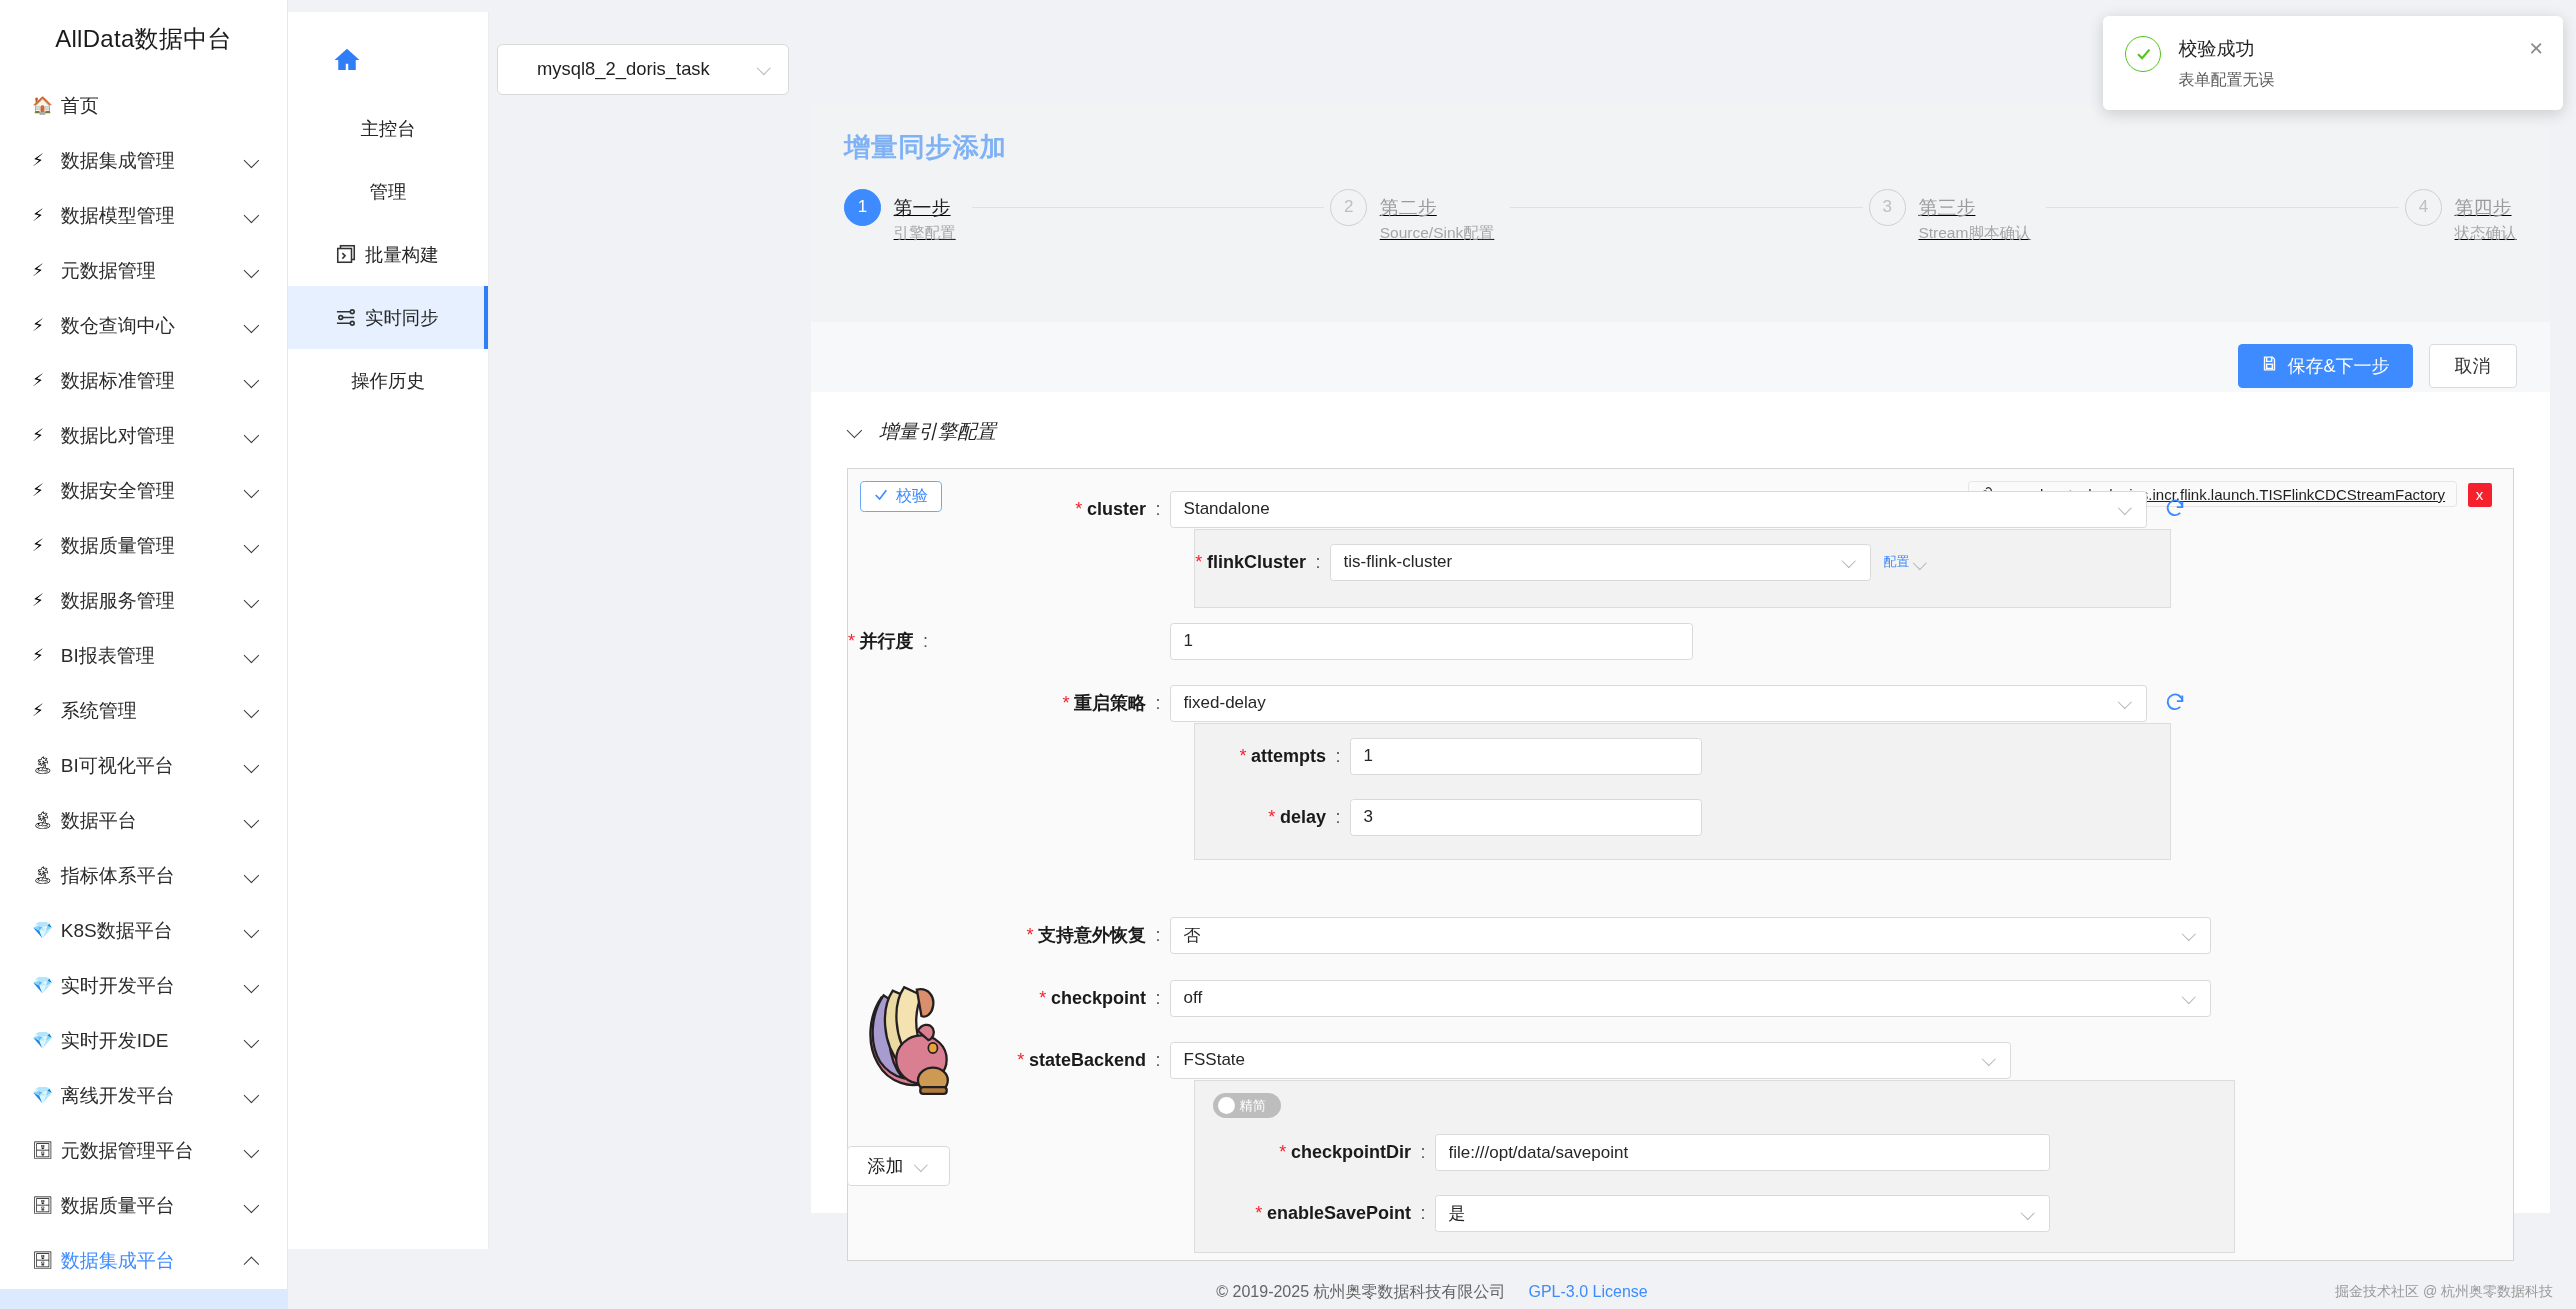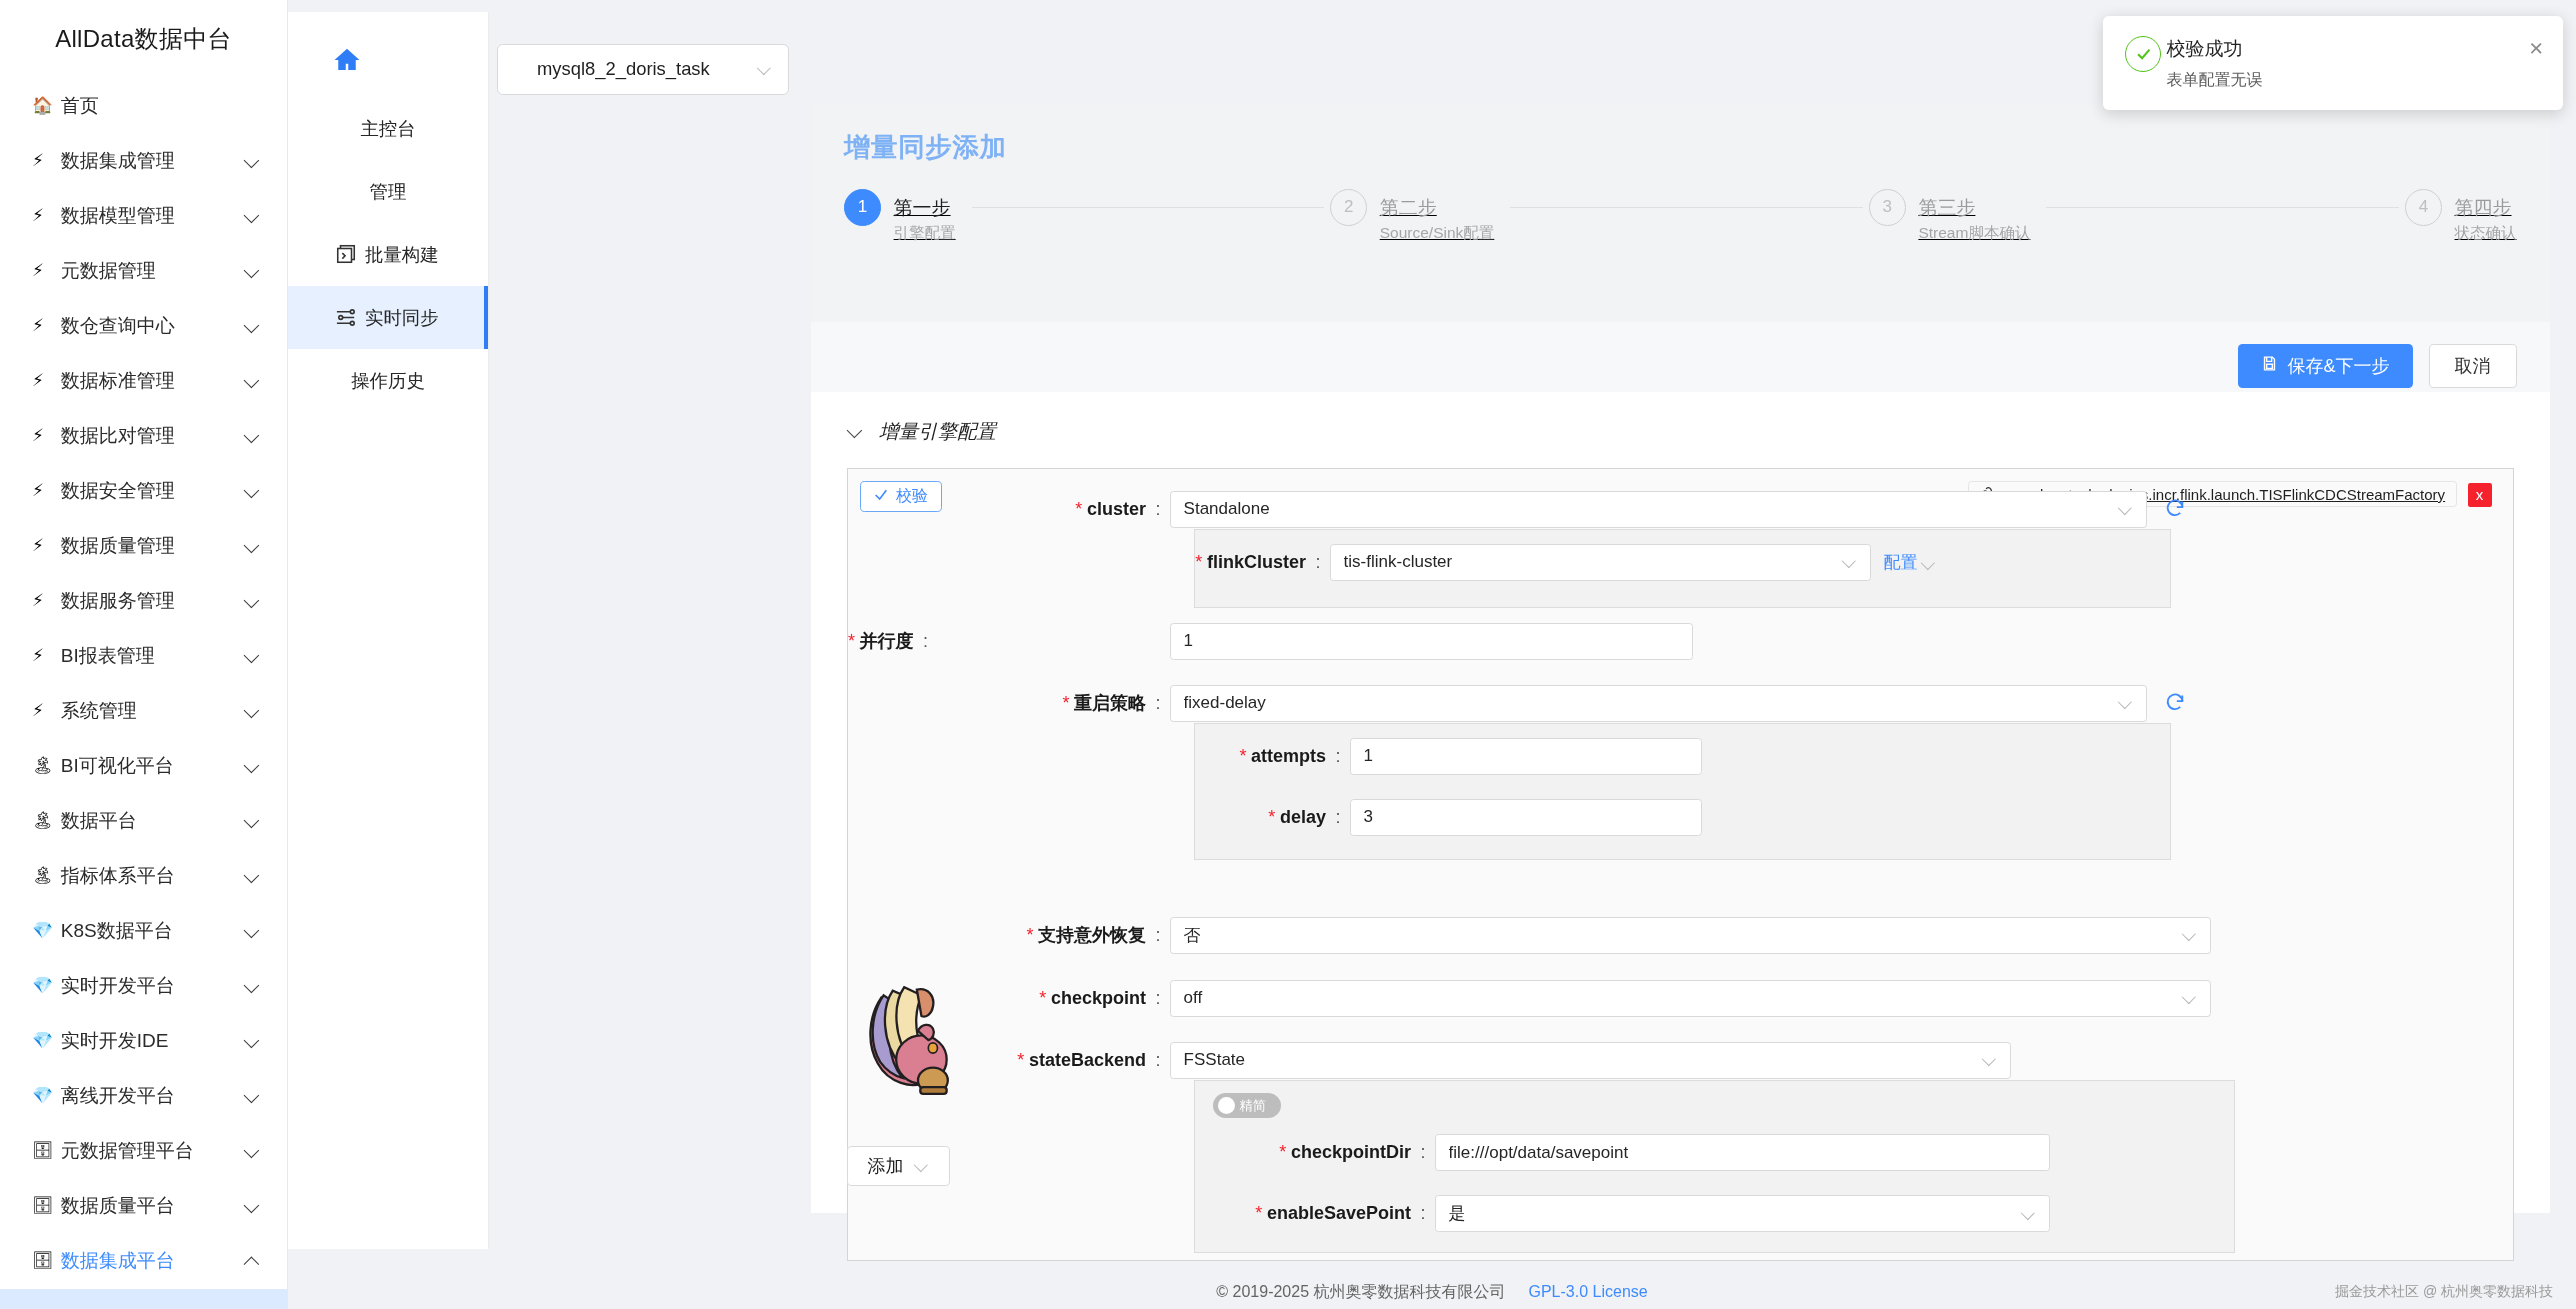--- a/index.html
+++ b/index.html
@@ -179,21 +179,21 @@
   .fctl {
     background: #fff; border: 0.6px solid #d9d9d9; border-radius: 3.5px;
     height: 37px; display: flex; align-items: center; padding: 0 12.6px;
     font-size: 17px; color: #262626;
   }
   .fctl .v { flex: 1 1 auto; white-space: nowrap; overflow: hidden; }
   .refresh-ico {
     width: 25px; height: 25px; color: #3d8bff; font-size: 22px; line-height: 23px;
     display:inline-block; text-align:center;
   }
-  .cfg-link { color: #3d8bff; font-size: 17px; display: flex; align-items: center; gap: 3.5px; cursor:pointer;}
+  .cfg-link { color: #3d8bff; font-size: 13px; display: flex; align-items: center; gap: 3.5px; cursor:pointer;}
   .toggle-pill {
     background: #bdbdbd; border-radius: 23px; height: 25px; width: 68px;
     display: flex; align-items: center; padding: 0 4.6px; gap: 4.6px;
   }
   .toggle-knob { width: 17px; height: 17px; border-radius: 50%; background: #fff; flex:0 0 17px;}
   .toggle-text { font-size: 13.2px; color: #fff; }
 
   .add-btn {
     position: absolute; left: 36px; bottom: 26.5px;
     background: #fff; border: 0.6px solid #d9d9d9; border-radius: 4.6px;
@@ -212,21 +212,21 @@
   .footer a { color: #3d8bff; text-decoration: none; margin-left: 23px; }
   .footer-right {
     position: absolute; right: 23px; top: 0; height: 36px; display: flex; align-items: center;
     font-size: 14px; color: #9a9a9a;
   }
 
   
   .toast {
     position: absolute; right: 12.6px; top: 16px; width: 460px; min-height: 81px;
     background: #fff; border-radius: 5.8px; box-shadow: 0 3.5px 15px rgba(0,0,0,0.16);
-    padding: 19.5px 23px 19.5px 22px; display: flex; gap: 5px; z-index: 50;
+    padding: 19.5px 23px 19.5px 22px; display: flex; gap: 17px; z-index: 50;
   }
   .toast-ico {
     width: 36px; height: 36px; border-radius: 50%; border: 1.7px solid #52c41a;
     display: flex; align-items: center; justify-content: center; color: #52c41a;
     font-size: 21px; flex: 0 0 36px;
   }
   .toast-title { font-size: 19px; color: #1f1f1f; }
   .toast-desc { font-size: 16px; color: #5c5c5c; margin-top: 8px; }
   .toast-close {
     position: absolute; right: 19.5px; top: 22px; font-size: 18.4px; color: #8c8c8c; cursor: pointer;

